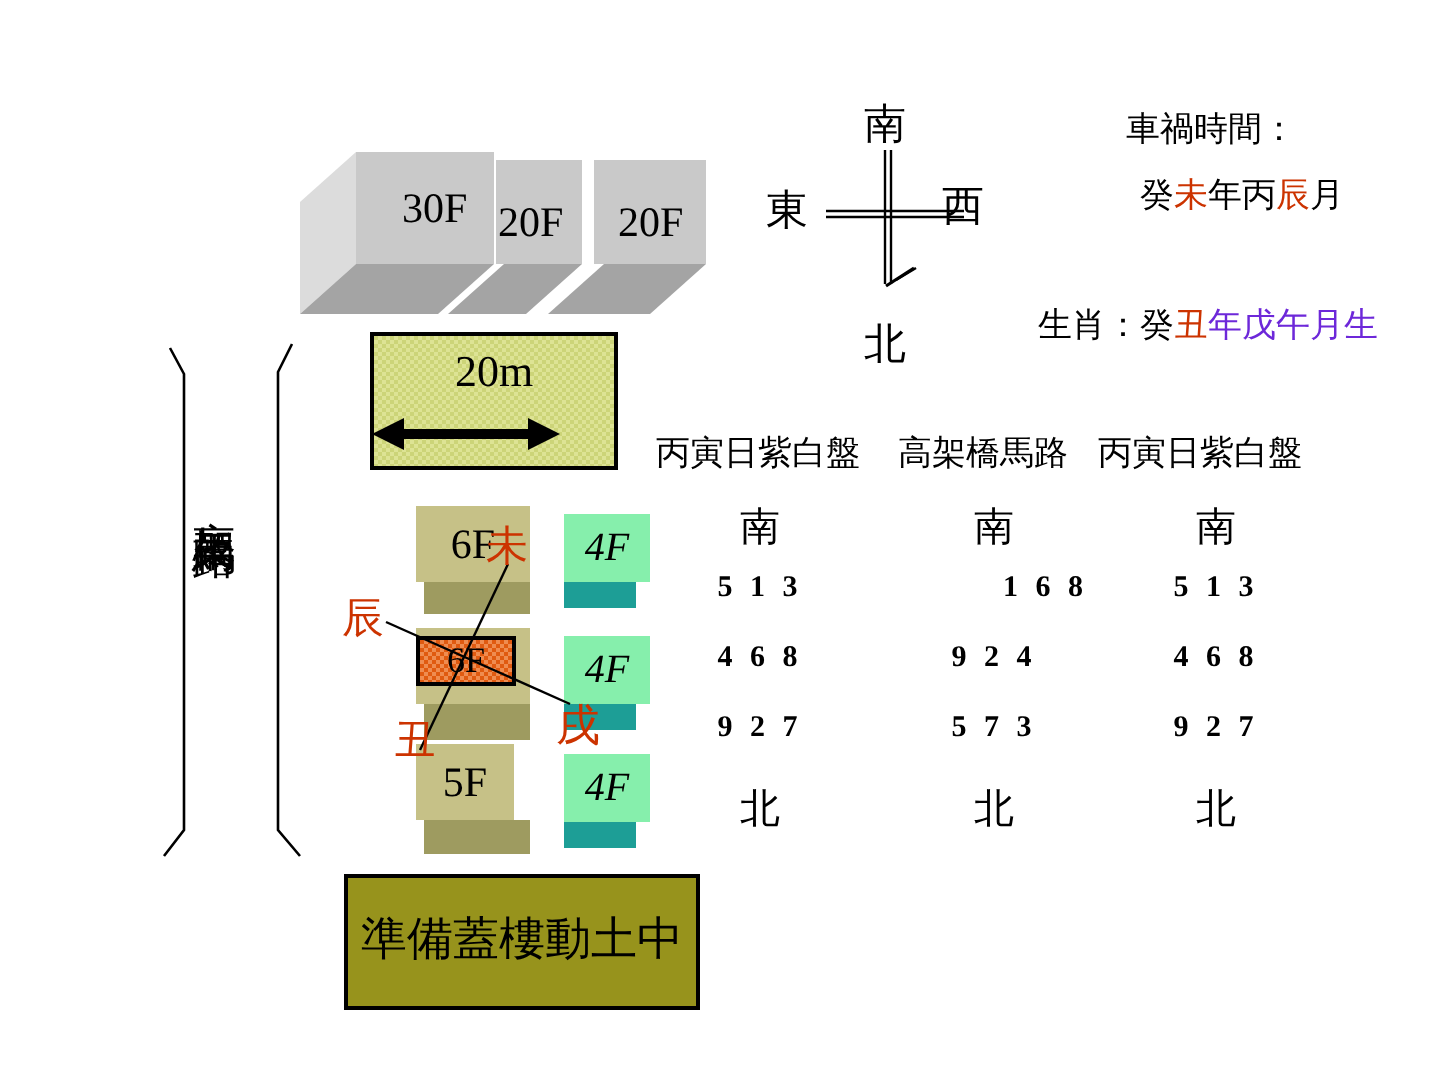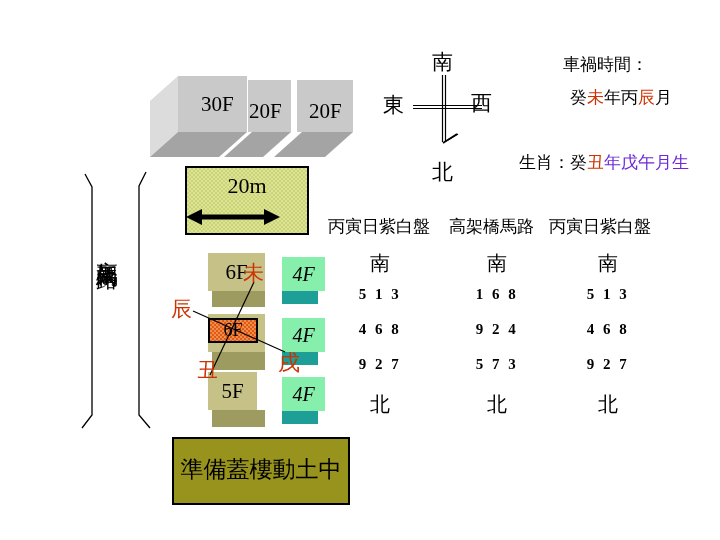--- a/index.html
+++ b/index.html
@@ -161,21 +161,21 @@
   <div class="chart-col" style="left:333px;top:250px;height:170px;">
     <div class="chart-dir" style="top:0;">南</div>
     <div class="chart-row" style="top:36px;">5 1 3</div>
     <div class="chart-row" style="top:71px;">4 6 8</div>
     <div class="chart-row" style="top:106px;">9 2 7</div>
     <div class="chart-dir" style="top:141px;">北</div>
   </div>
 
   <div class="chart-col" style="left:450px;top:250px;height:170px;">
     <div class="chart-dir" style="top:0;">南</div>
-    <div class="chart-row" style="top:36px;">1 6 8</div>
+    <div class="chart-row" style="top:36px;text-align:right;">1 6 8</div>
     <div class="chart-row" style="top:71px;">9 2 4</div>
     <div class="chart-row" style="top:106px;">5 7 3</div>
     <div class="chart-dir" style="top:141px;">北</div>
   </div>
 
   <div class="chart-col" style="left:561px;top:250px;height:170px;">
     <div class="chart-dir" style="top:0;">南</div>
     <div class="chart-row" style="top:36px;">5 1 3</div>
     <div class="chart-row" style="top:71px;">4 6 8</div>
     <div class="chart-row" style="top:106px;">9 2 7</div>

